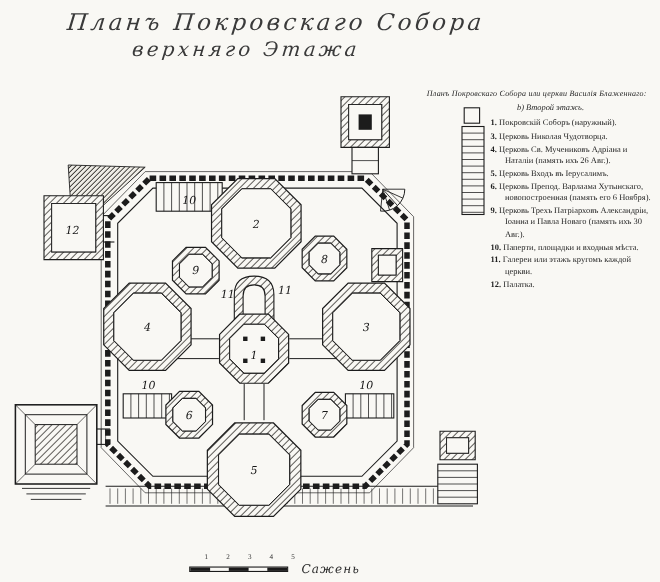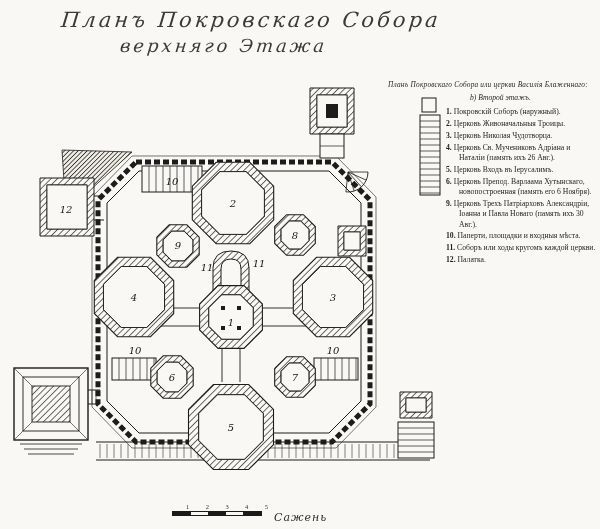--- a/index.html
+++ b/index.html
@@ -32,21 +32,21 @@
     font-family:"Liberation Serif",serif;color:#1f1f1f;
   }
   .legend-heading{font-size:7.3px;font-weight:normal;font-style:italic;line-height:1.3;letter-spacing:.2px}
   .legend-subheading{font-size:7.6px;font-style:italic;margin:4px 0 5px 82px}
   .legend-list{margin-left:58px;width:150px}
   .legend-item{font-size:7.7px;line-height:1.34;padding-left:13px;text-indent:-13px;margin-bottom:1.5px}
   .li-num{font-weight:bold}
   
   .scalebar{position:absolute;left:172px;top:503px}
   .sb-nums{display:flex;width:82px;margin-left:14px;justify-content:space-between;font-size:6.5px;color:#333;margin-bottom:1px}
-  .sb-row{display:flex;align-items:flex-start}
+  .sb-row{display:flex;align-items:center}
   .sb-bar{display:flex;width:90px;height:5px;border:1px solid #1a1a1a;background:#f9f8f4}
   .seg{flex:1}
   .seg.dark{background:#1a1a1a}
   .sb-unit{font-size:11px;font-style:italic;margin-left:12px;letter-spacing:1px;color:#2c2c2c;font-family:"DejaVu Serif",serif}
 </style>
 </head>
 <body>
 
 <div class="title">
   <div class="l1">Планъ Покровскаго Собора</div>
@@ -256,28 +256,27 @@
     <text x="295" y="311">7</text>
     <text x="231" y="361">5</text>
   </g>
 </svg>
 
 <div class="legend">
   <div class="legend-heading">Планъ Покровскаго Собора или церкви Василія Блаженнаго:</div>
   <div class="legend-subheading">b) Второй этажъ.</div>
   <div class="legend-list">
     <div class="legend-item"><span class="li-num">1.</span> <span>Покровскій Соборъ (наружный).</span></div>
-    <div class="legend-item"><span class="li-num">2.</span> <span>Церковь Живоначальныя Троицы.</span></div>
     <div class="legend-item"><span class="li-num">3.</span> <span>Церковь Николая Чудотворца.</span></div>
     <div class="legend-item"><span class="li-num">4.</span> <span>Церковь Св. Мучениковъ Адріана и Наталіи (память ихъ 26 Авг.).</span></div>
     <div class="legend-item"><span class="li-num">5.</span> <span>Церковь Входъ въ Іерусалимъ.</span></div>
     <div class="legend-item"><span class="li-num">6.</span> <span>Церковь Препод. Варлаама Хутынскаго, новопостроенная (память его 6 Ноября).</span></div>
     <div class="legend-item"><span class="li-num">9.</span> <span>Церковь Трехъ Патріарховъ Александріи, Іоанна и Павла Новаго (память ихъ 30 Авг.).</span></div>
     <div class="legend-item"><span class="li-num">10.</span> <span>Паперти, площадки и входныя мѣста.</span></div>
-    <div class="legend-item"><span class="li-num">11.</span> <span>Соборъ или ходы кругомъ каждой церкви.</span></div>
+    <div class="legend-item"><span class="li-num">11.</span> <span>Галереи или этажъ кругомъ каждой церкви.</span></div>
     <div class="legend-item"><span class="li-num">12.</span> <span>Палатка.</span></div>
   </div>
 </div>
 
 <div class="scalebar">
   <div class="sb-nums">
     <span>1</span>
     <span>2</span>
     <span>3</span>
     <span>4</span>

